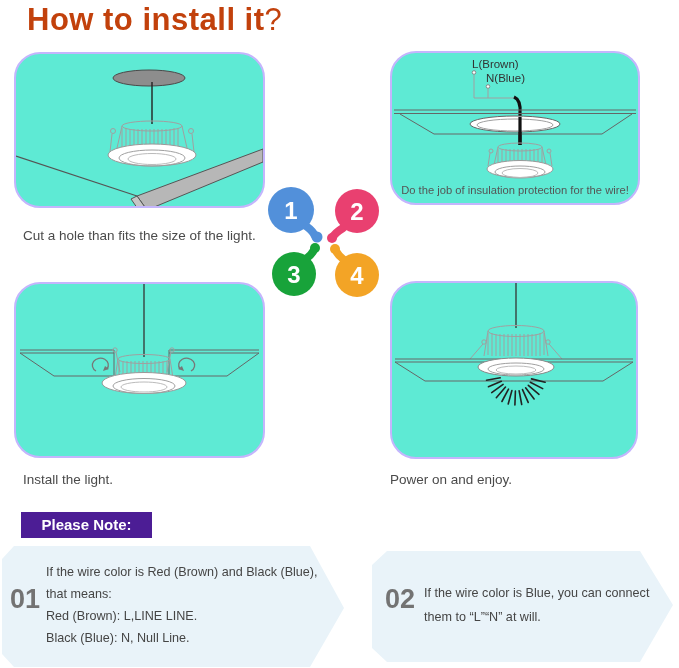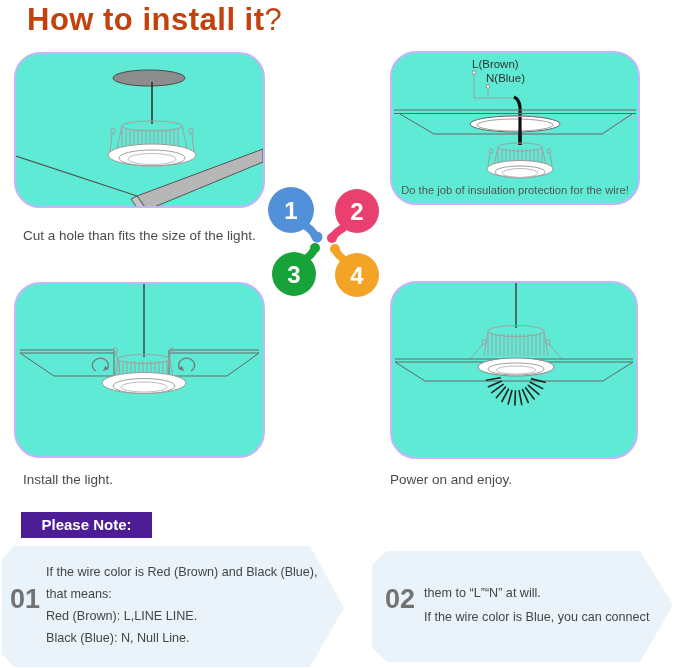--- a/index.html
+++ b/index.html
@@ -211,18 +211,18 @@
       <div>If the wire color is Red (Brown) and Black (Blue),</div>
       <div>that means:</div>
       <div>Red (Brown): L,LINE LINE.</div>
       <div>Black (Blue): N, Null Line.</div>
     </div>
   </div>
 
   <div class="notebox nb2">
     <div class="notenum">02</div>
     <div class="notelines">
+      <div>If the wire color is Blue, you can connect</div>
       <div>them to “L”“N” at will.</div>
-      <div>If the wire color is Blue, you can connect</div>
     </div>
   </div>
 
 </div>
 
 </body></html>

